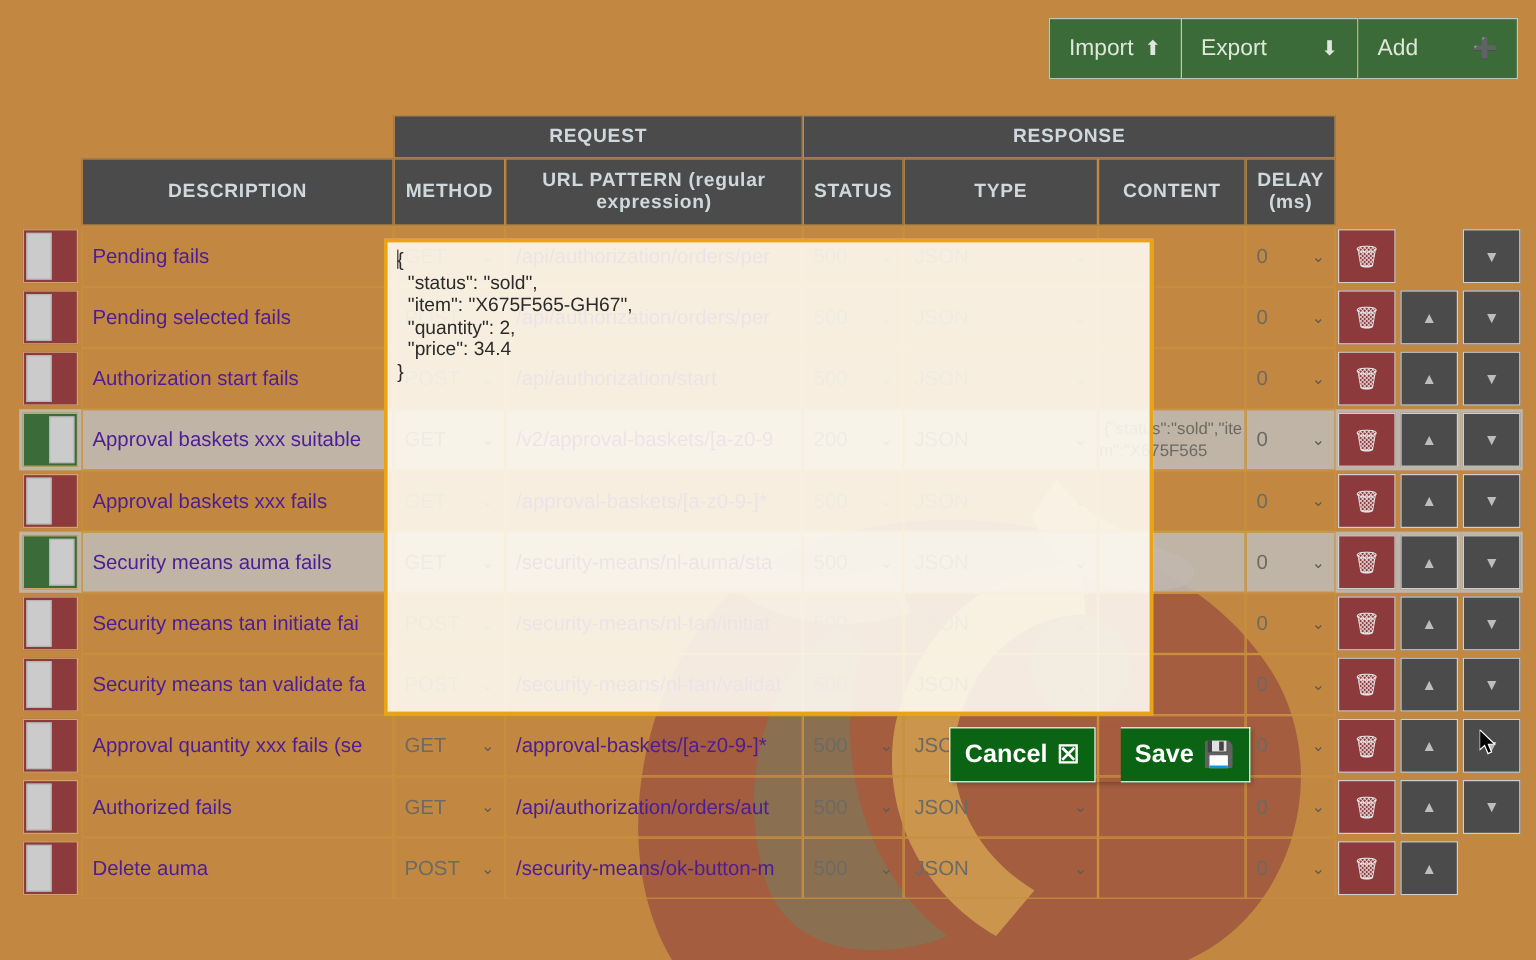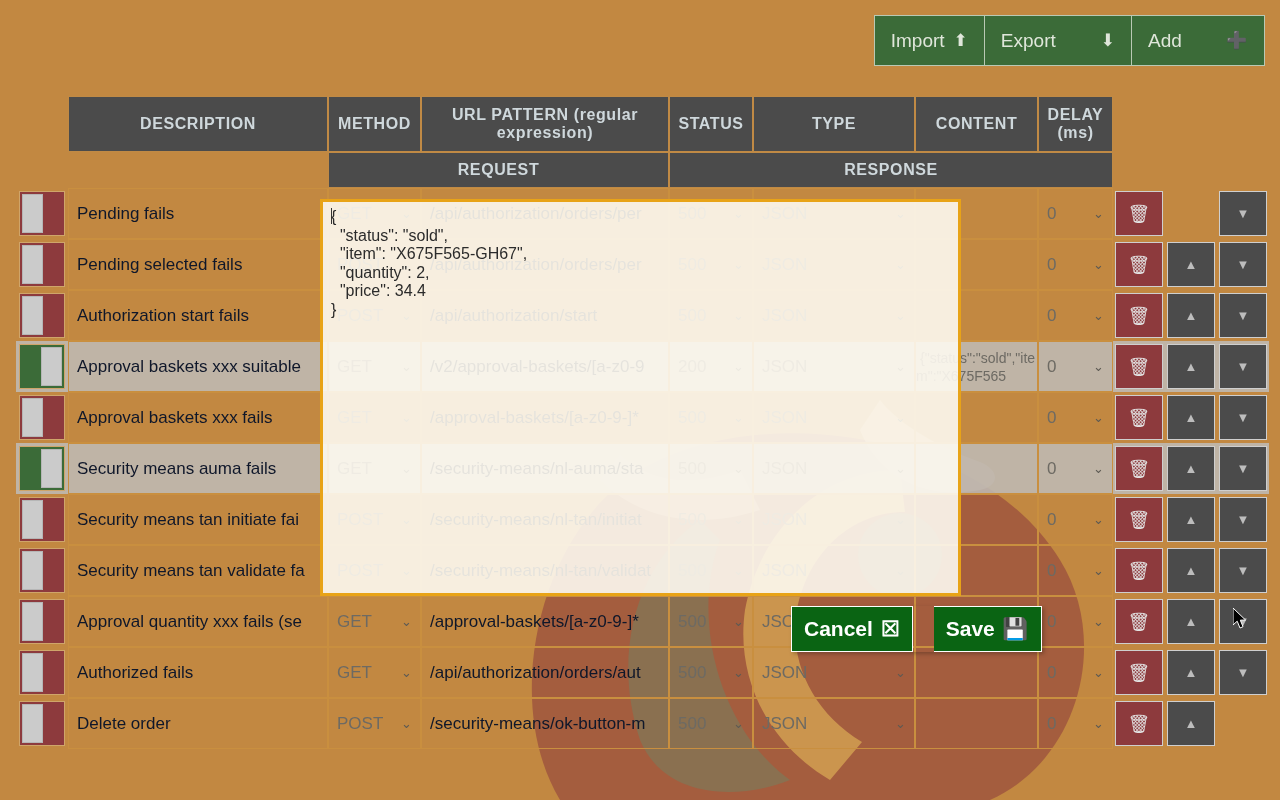--- a/index.html
+++ b/index.html
@@ -128,21 +128,21 @@
   .switch.on  .lbl { right: 4px; }
 
   
   .cell-txt {
     width: 100%;
     height: 100%;
     display: flex;
     align-items: center;
     padding: 0 8px;
     font-size: 17px;
-    color: #0f172a;
+    color: #4c1d95;
     white-space: nowrap;
     overflow: hidden;
     cursor: text;
   }
   .cell-txt.desc { font-size: 17px; }
   .cell-sel {
     width: 100%; height: 100%;
     display: flex;
     align-items: center;
     justify-content: space-between;
@@ -268,36 +268,36 @@
         <col class="w-type">
         <col class="w-cont">
         <col class="w-del">
       <col class="w-trash">
         <col class="w-up">
         <col class="w-down">
     </colgroup>
     <thead>
       <tr>
         <th class="blank-head"></th>
+        <th class="blank-head"></th>
+        <th class="grp" colspan="2">REQUEST</th>
+        <th class="grp" colspan="4">RESPONSE</th>
+        <th class="blank-head" colspan="3"></th>
+      </tr>
+      <tr>
+        <th class="blank-head"></th>
         <th class="col">DESCRIPTION</th>
         <th class="col">METHOD</th>
         <th class="col">URL PATTERN (regular expression)</th>
         <th class="col">STATUS</th>
         <th class="col">TYPE</th>
         <th class="col">CONTENT</th>
         <th class="col">DELAY (ms)</th>
         <th class="blank-head" colspan="3"></th>
       </tr>
-      <tr>
-        <th class="blank-head"></th>
-        <th class="blank-head"></th>
-        <th class="grp" colspan="2">REQUEST</th>
-        <th class="grp" colspan="4">RESPONSE</th>
-        <th class="blank-head" colspan="3"></th>
-      </tr>
     </thead>
     <tbody id="tbody">
         <tr>
           <td class="tog-cell">
             <span class="switch off">
               <span class="lbl">Off</span>
               <span class="knob"></span>
             </span>
           </td>
           <td>
@@ -830,21 +830,21 @@
           </td>
         </tr>
         <tr>
           <td class="tog-cell">
             <span class="switch off">
               <span class="lbl">Off</span>
               <span class="knob"></span>
             </span>
           </td>
           <td>
-            <span class="cell-txt desc">Delete order</span>
+            <span class="cell-txt desc">Delete auma</span>
           </td>
           <td>
             <span class="cell-sel">
               <span>POST</span>
               <span class="chev">⌄</span>
             </span>
           </td>
           <td>
             <span class="cell-txt ">/security-means/ok-button-m</span>
           </td>

